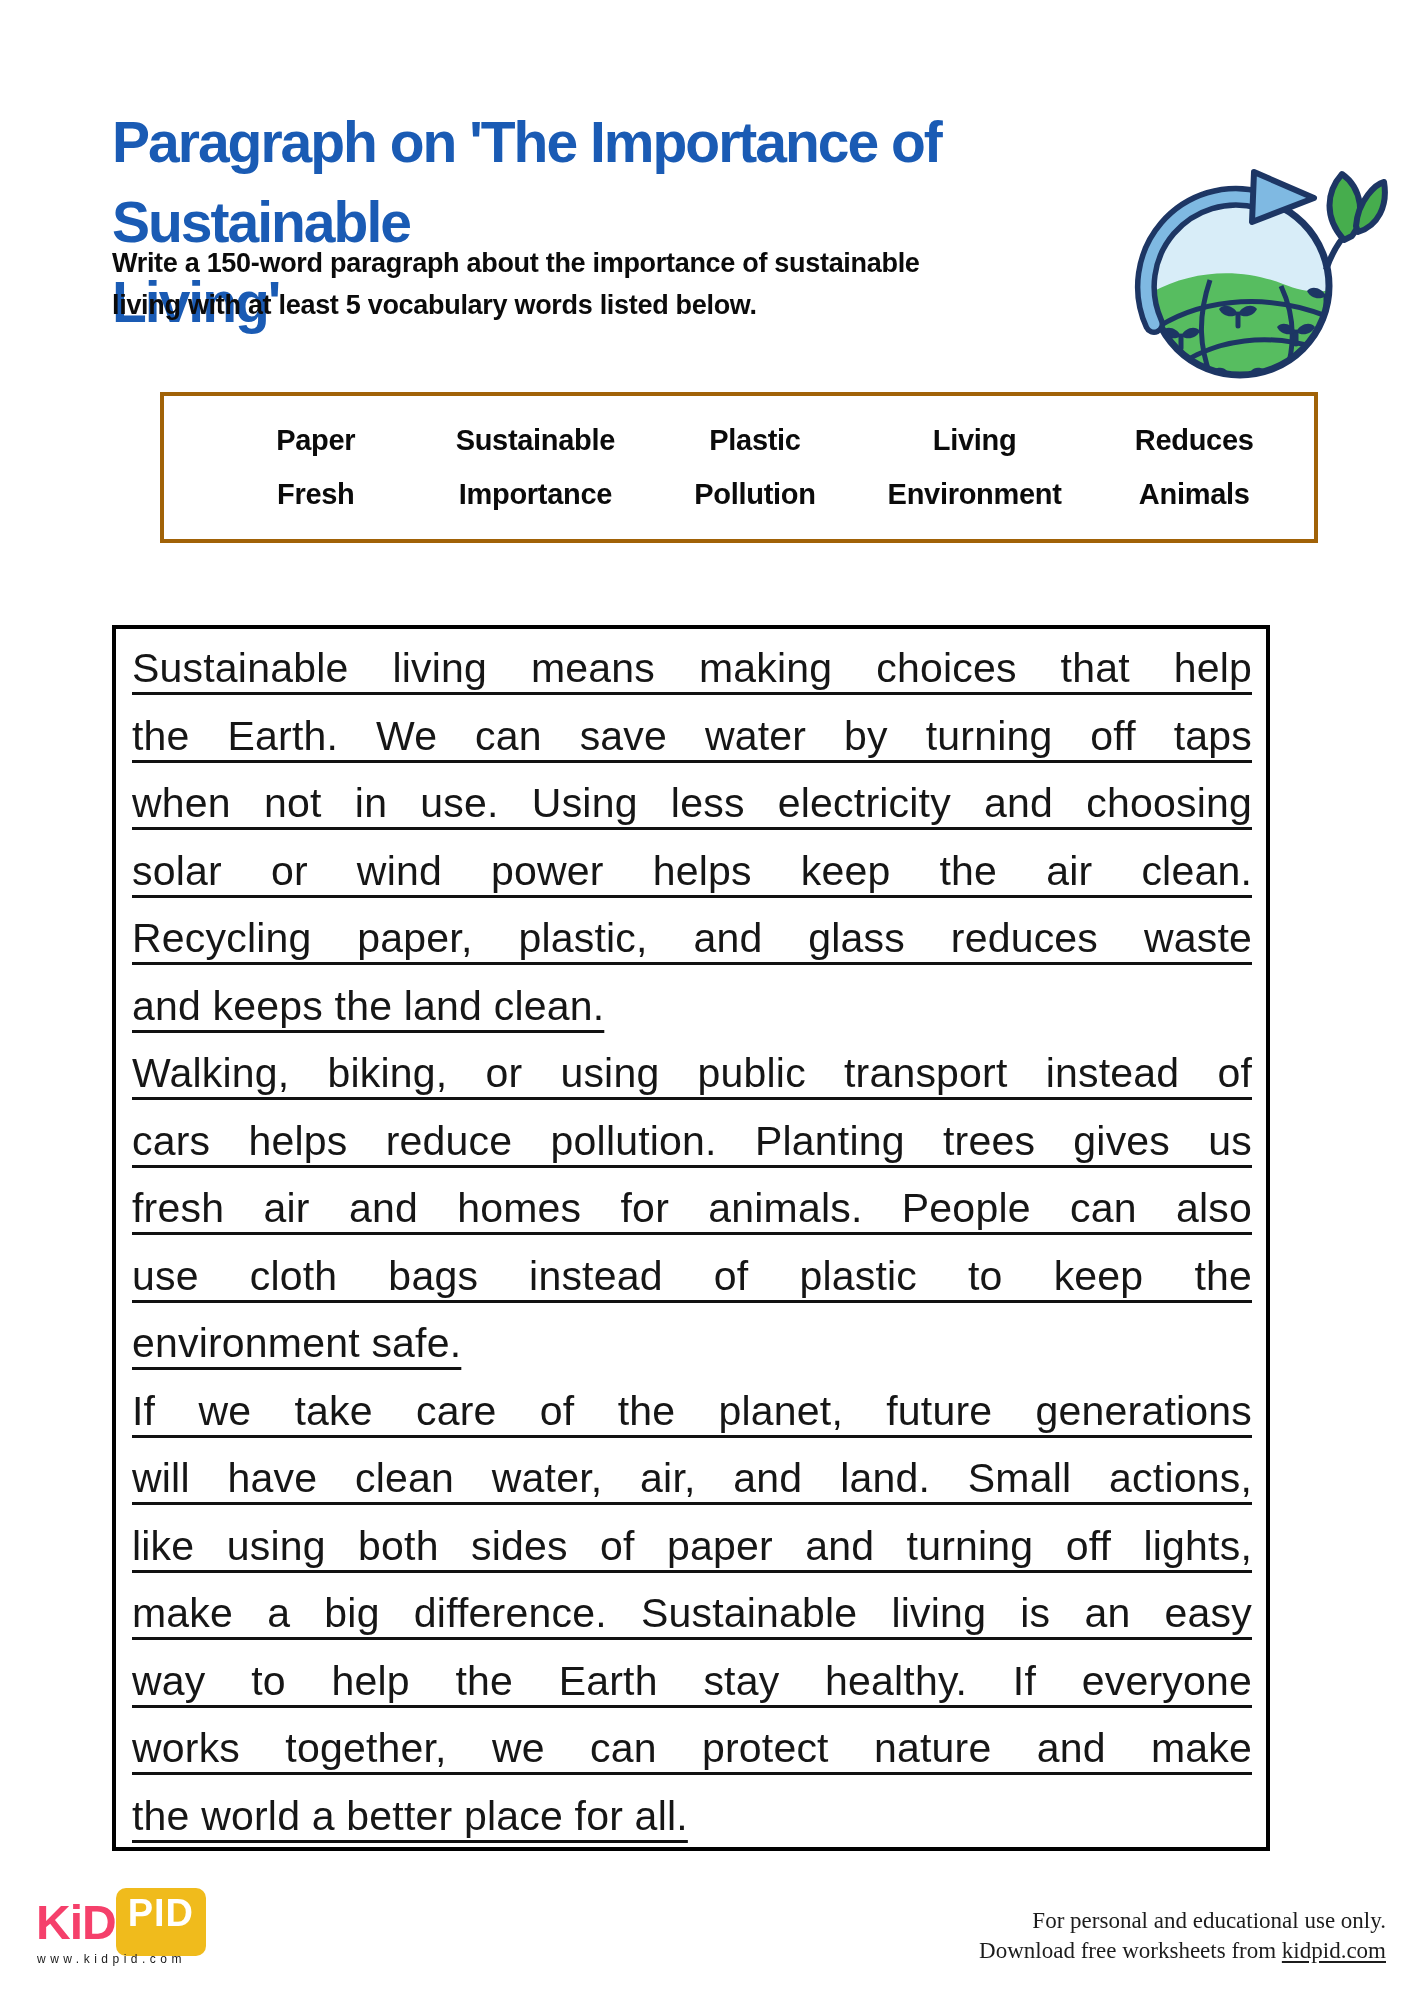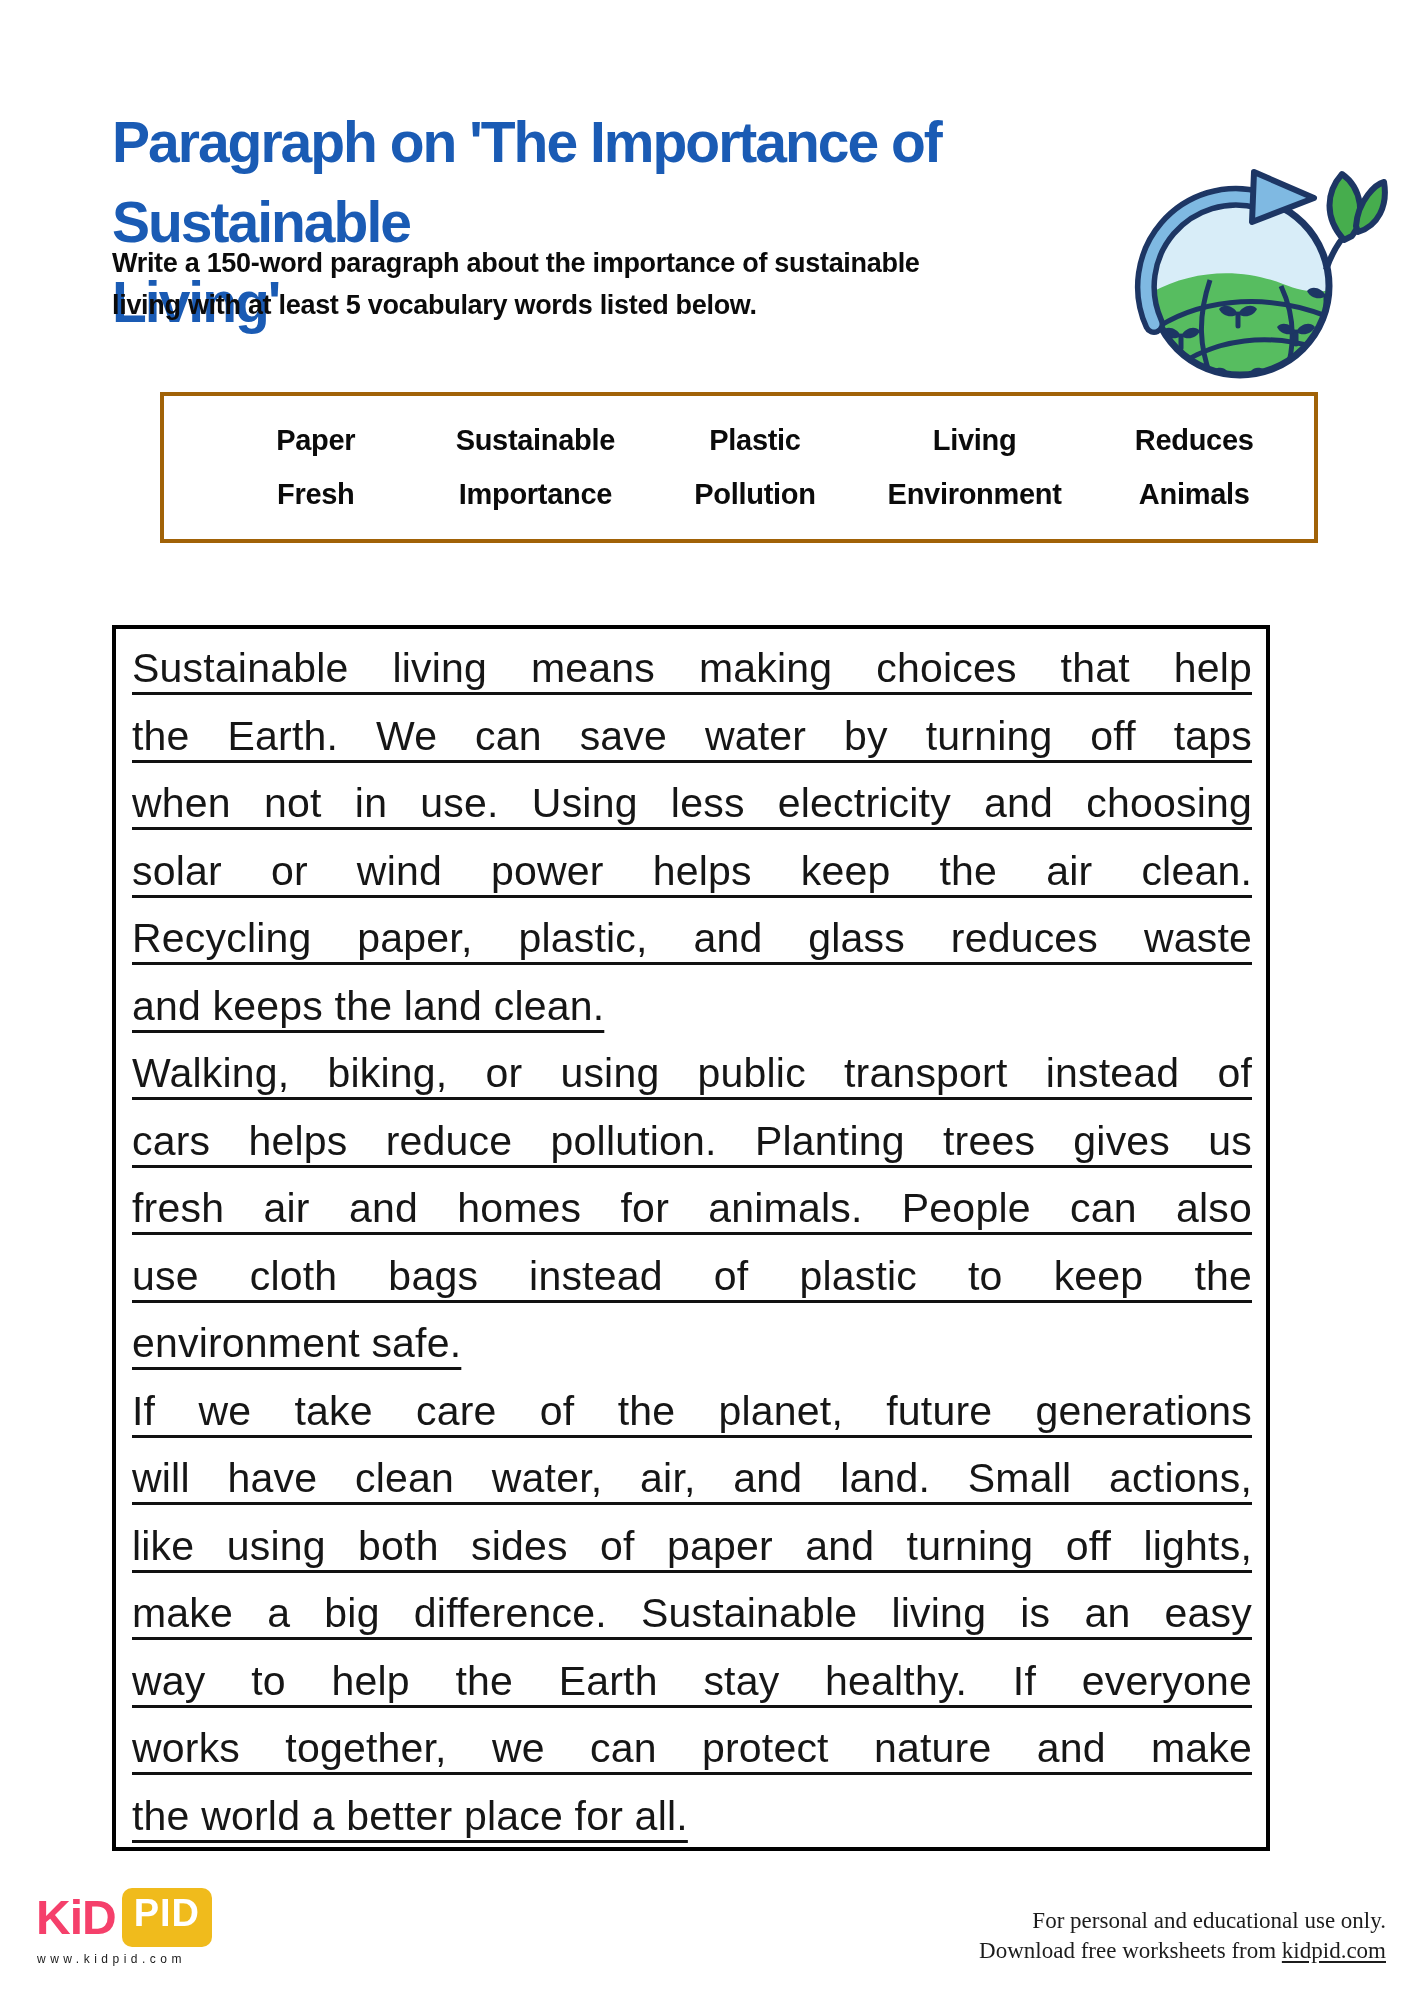--- a/index.html
+++ b/index.html
@@ -112,27 +112,26 @@
     display: flex;
     align-items: center;
   }
   .logo-kid {
     color: #f5406b;
     font-weight: 800;
     font-size: 48px;
     letter-spacing: -1px;
   }
   .logo-pid {
-    margin-left: 6px;
     background: #f0bb1c;
     color: #ffffff;
     font-weight: 800;
     font-size: 38px;
     line-height: 38px;
-    padding: 6px 12px 15px 12px;
+    padding: 6px 12px 24px 12px;
     border-radius: 10px;
     letter-spacing: 1px;
   }
   .logo-url {
     position: absolute;
     left: 37px;
     top: 1952px;
     font-size: 12px;
     letter-spacing: 4.5px;
     color: #1a1a1a;

